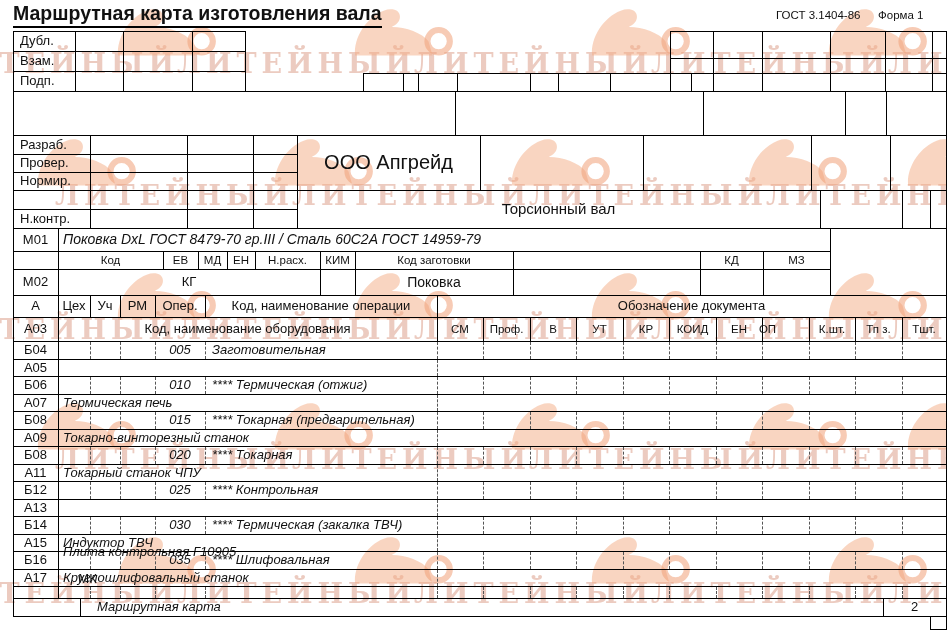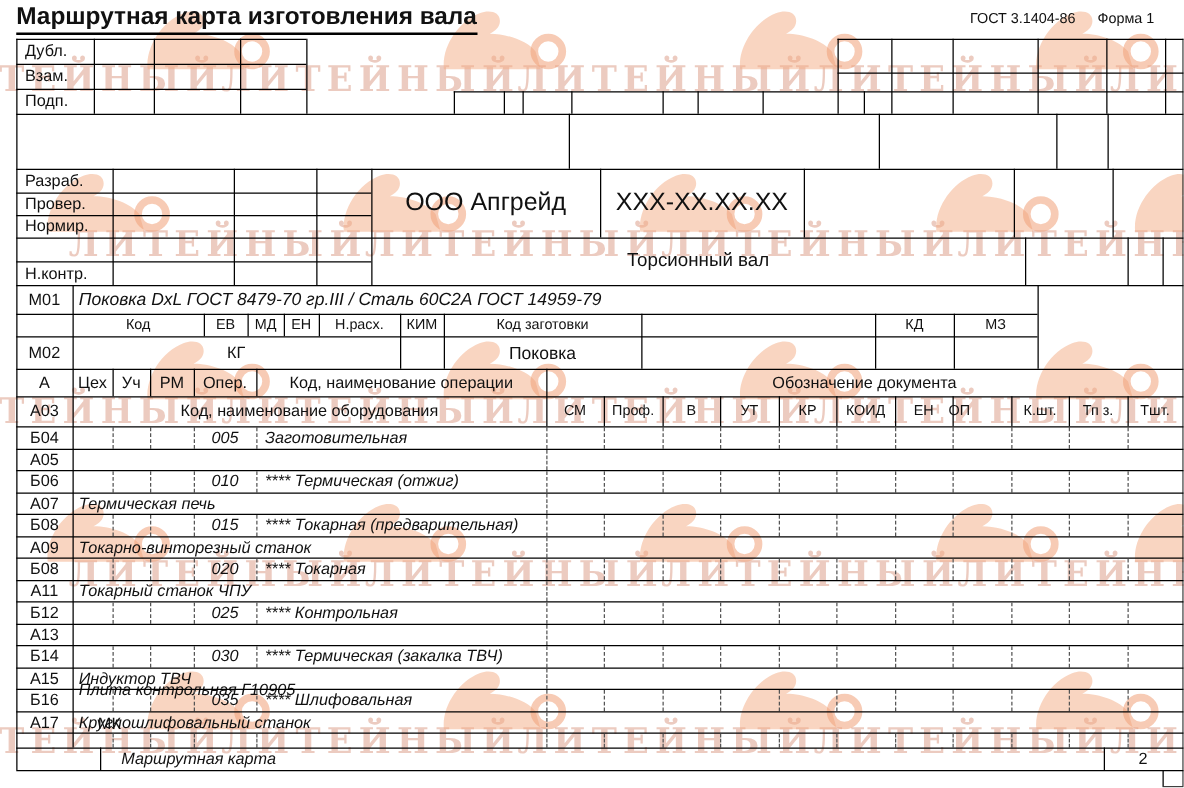--- a/index.html
+++ b/index.html
@@ -148,21 +148,20 @@
     <div class="t f12" style="left:20px;top:31px;height:20px;line-height:20px;">Дубл.</div>
     <div class="t f12" style="left:20px;top:51px;height:20px;line-height:20px;">Взам.</div>
     <div class="t f12" style="left:20px;top:71px;height:20px;line-height:20px;">Подп.</div>
 
     <div class="t f12" style="left:20px;top:135px;height:19px;line-height:19px;">Разраб.</div>
     <div class="t f12" style="left:20px;top:154px;height:18px;line-height:18px;">Провер.</div>
     <div class="t f12" style="left:20px;top:172px;height:18px;line-height:18px;">Нормир.</div>
     <div class="t f12" style="left:20px;top:209px;height:19px;line-height:19px;">Н.контр.</div>
 
     <div class="t c" style="left:297px;top:137px;width:183px;height:50px;line-height:50px;font-size:20px;">ООО Апгрейд</div>
-    <div class="t c" style="left:480px;top:137px;width:163px;height:50px;line-height:50px;font-size:20px;">ХХХ-ХХ.ХХ.ХХ</div>
     <div class="t c" style="left:297px;top:190px;width:523px;height:38px;line-height:38px;font-size:15px;">Торсионный вал</div>
 
     <div class="t c f12" style="left:13px;top:228px;width:45px;height:23px;line-height:23px;">М01</div>
     <div class="t i f14" style="left:63px;top:228px;height:23px;line-height:23px;">Поковка DxL ГОСТ 8479-70 гр.III / Сталь 60С2А ГОСТ 14959-79</div>
 
     <div class="t c f11" style="left:58px;top:251px;width:105px;height:18px;line-height:18px;">Код</div>
     <div class="t c f11" style="left:163px;top:251px;width:35px;height:18px;line-height:18px;">ЕВ</div>
     <div class="t c f11" style="left:198px;top:251px;width:29px;height:18px;line-height:18px;">МД</div>
     <div class="t c f11" style="left:227px;top:251px;width:28px;height:18px;line-height:18px;">ЕН</div>
     <div class="t c f11" style="left:255px;top:251px;width:65px;height:18px;line-height:18px;">Н.расх.</div>

